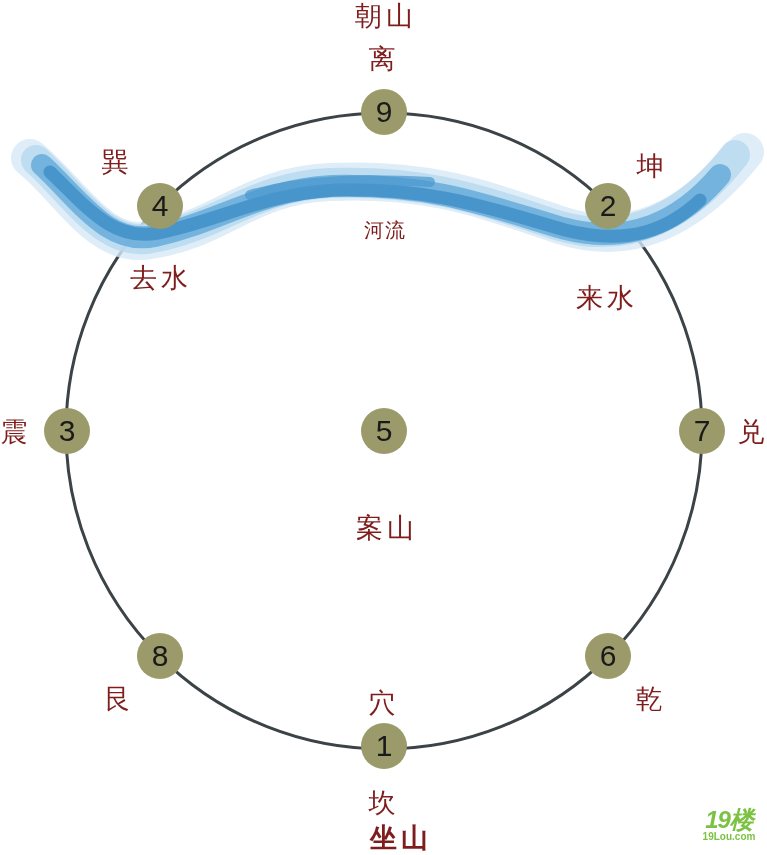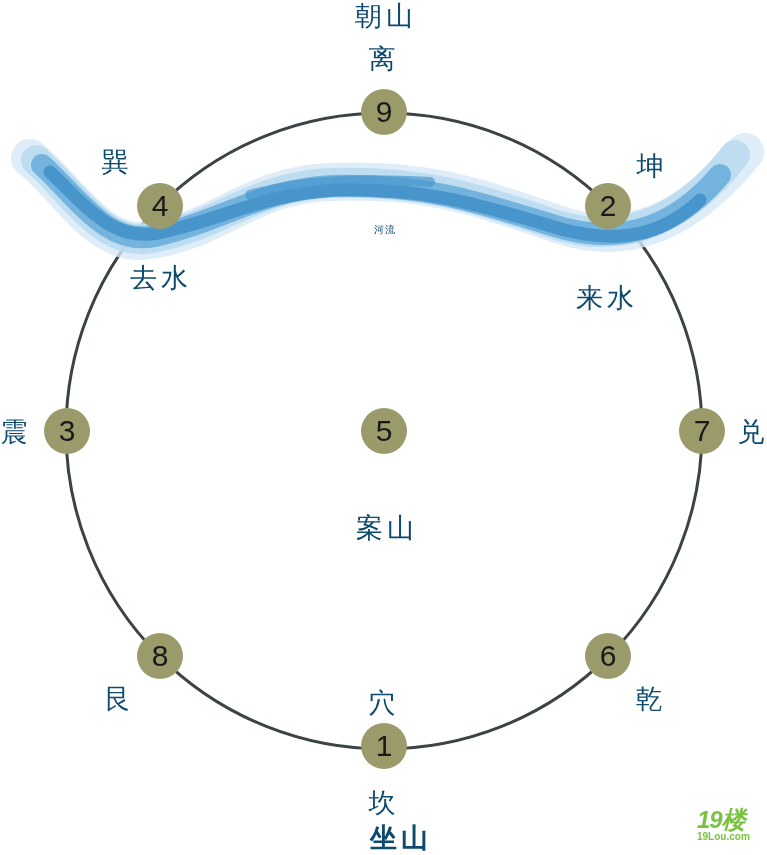--- a/index.html
+++ b/index.html
@@ -38,36 +38,36 @@
       color: #1a1a1a;
       font-family: "Liberation Sans", "DejaVu Sans", sans-serif;
       font-size: 30px;
       line-height: 46px;
       text-align: center;
     }
     .label {
       position: absolute;
       font-size: 27px;
       line-height: 30px;
-      color: #0c4a6e;
+      color: #7f1d1d;
       white-space: nowrap;
       transform: translate(-50%, -50%);
       letter-spacing: 4px;
     }
     .label.small {
-      font-size: 10px;
+      font-size: 20px;
       line-height: 16px;
       letter-spacing: 1px;
     }
     .watermark {
       position: absolute;
       left: 697px;
       top: 808px;
       width: 64px;
-      text-align: left;
+      text-align: center;
       color: #7cc242;
     }
     .watermark .wm-big {
       font-family: "Liberation Sans", sans-serif;
       font-weight: bold;
       font-style: italic;
       font-size: 24px;
       line-height: 24px;
       letter-spacing: -1px;
     }

